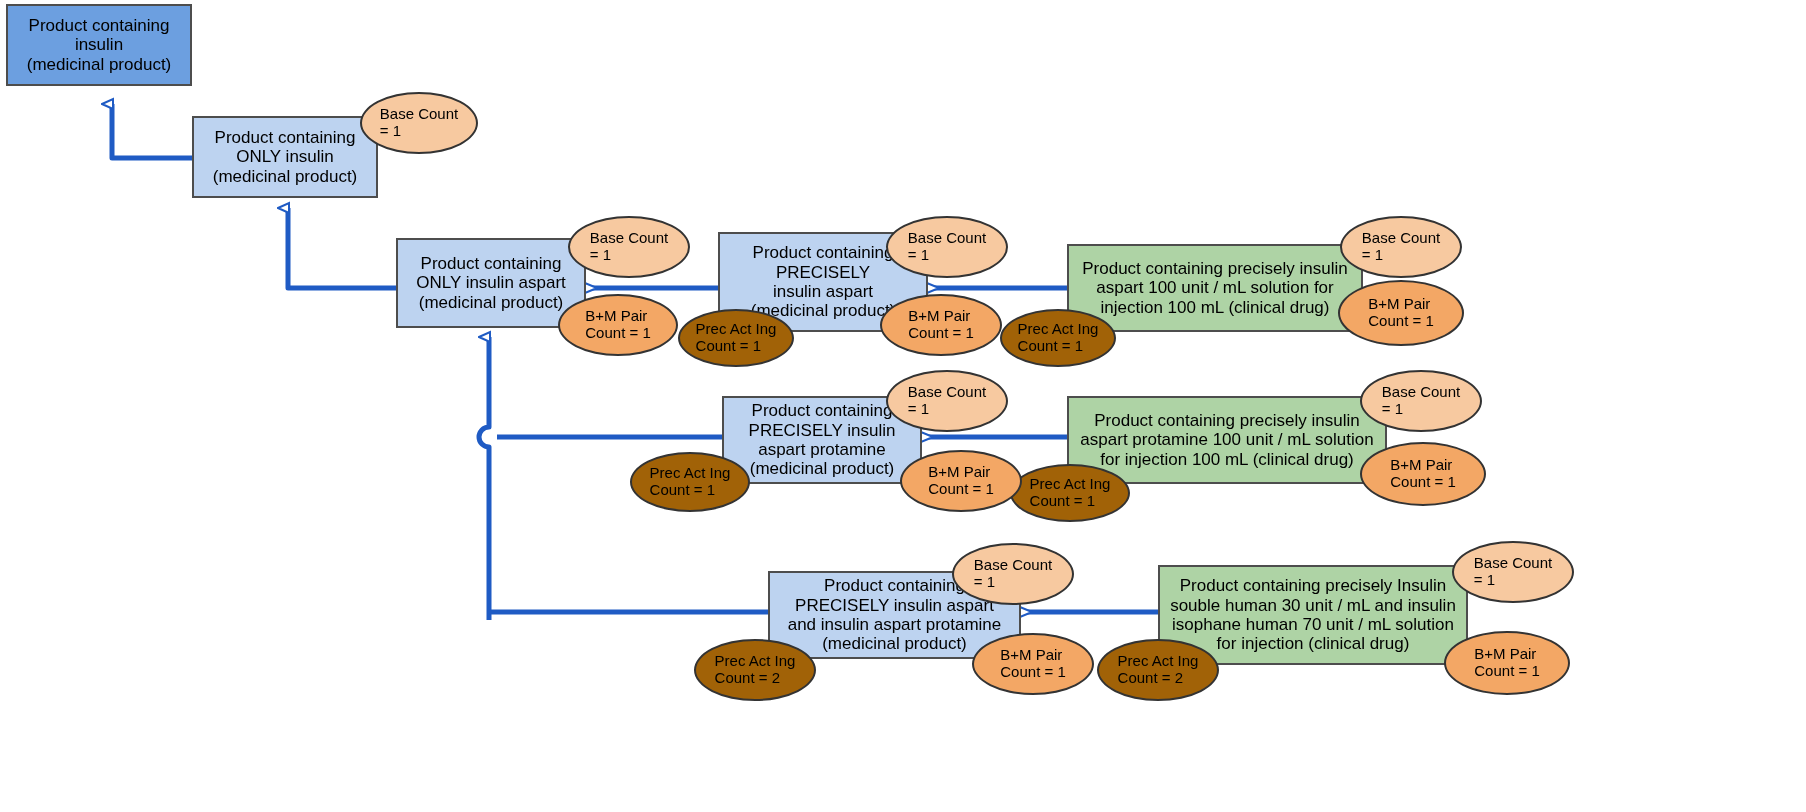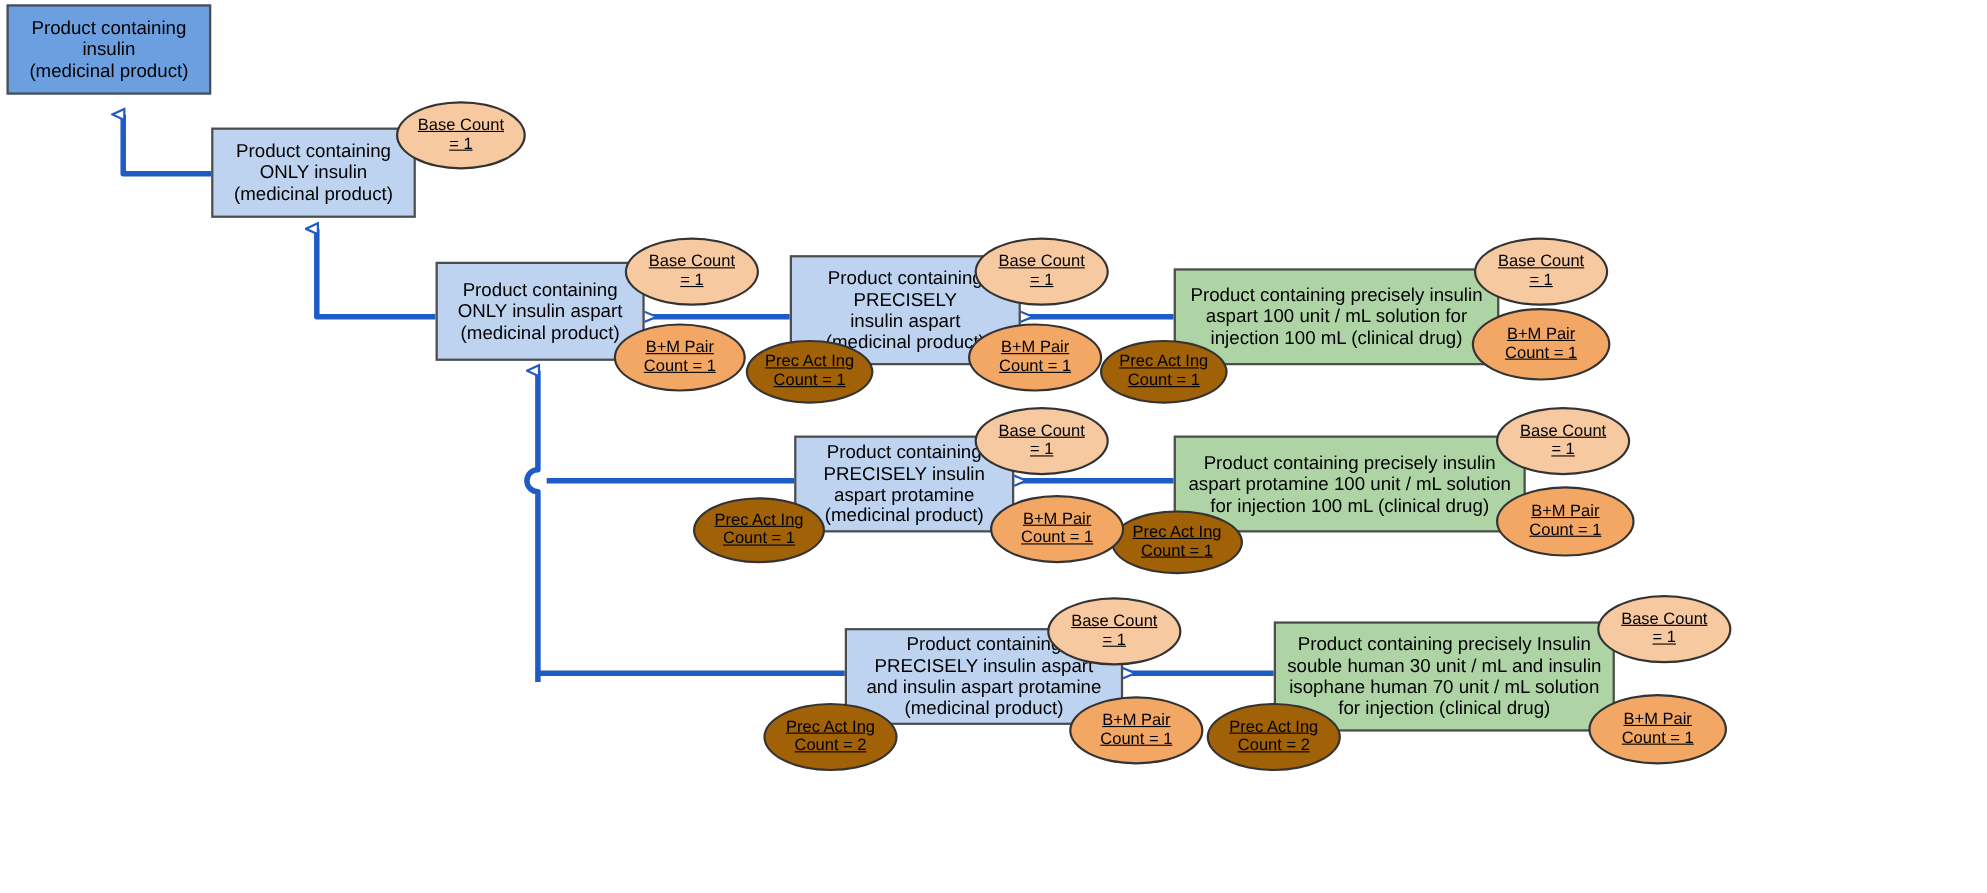--- a/index.html
+++ b/index.html
@@ -49,26 +49,24 @@
     background: #aed3a5;
   }
   .ellipse {
     position: absolute;
     box-sizing: border-box;
     border: 2px solid #333333;
     border-radius: 50%;
     display: flex;
     align-items: center;
     justify-content: center;
-    text-align: center;
     color: #000000;
     line-height: 1.12;
     white-space: pre-line;
     z-index: 5;
-    text-decoration: underline;
   }
   .ell-base {
     background: #f7c9a0;
   }
   .ell-bm {
     background: #f4a460;
     background: #f3a765;
     z-index: 6;
   }
   .ell-prec {

